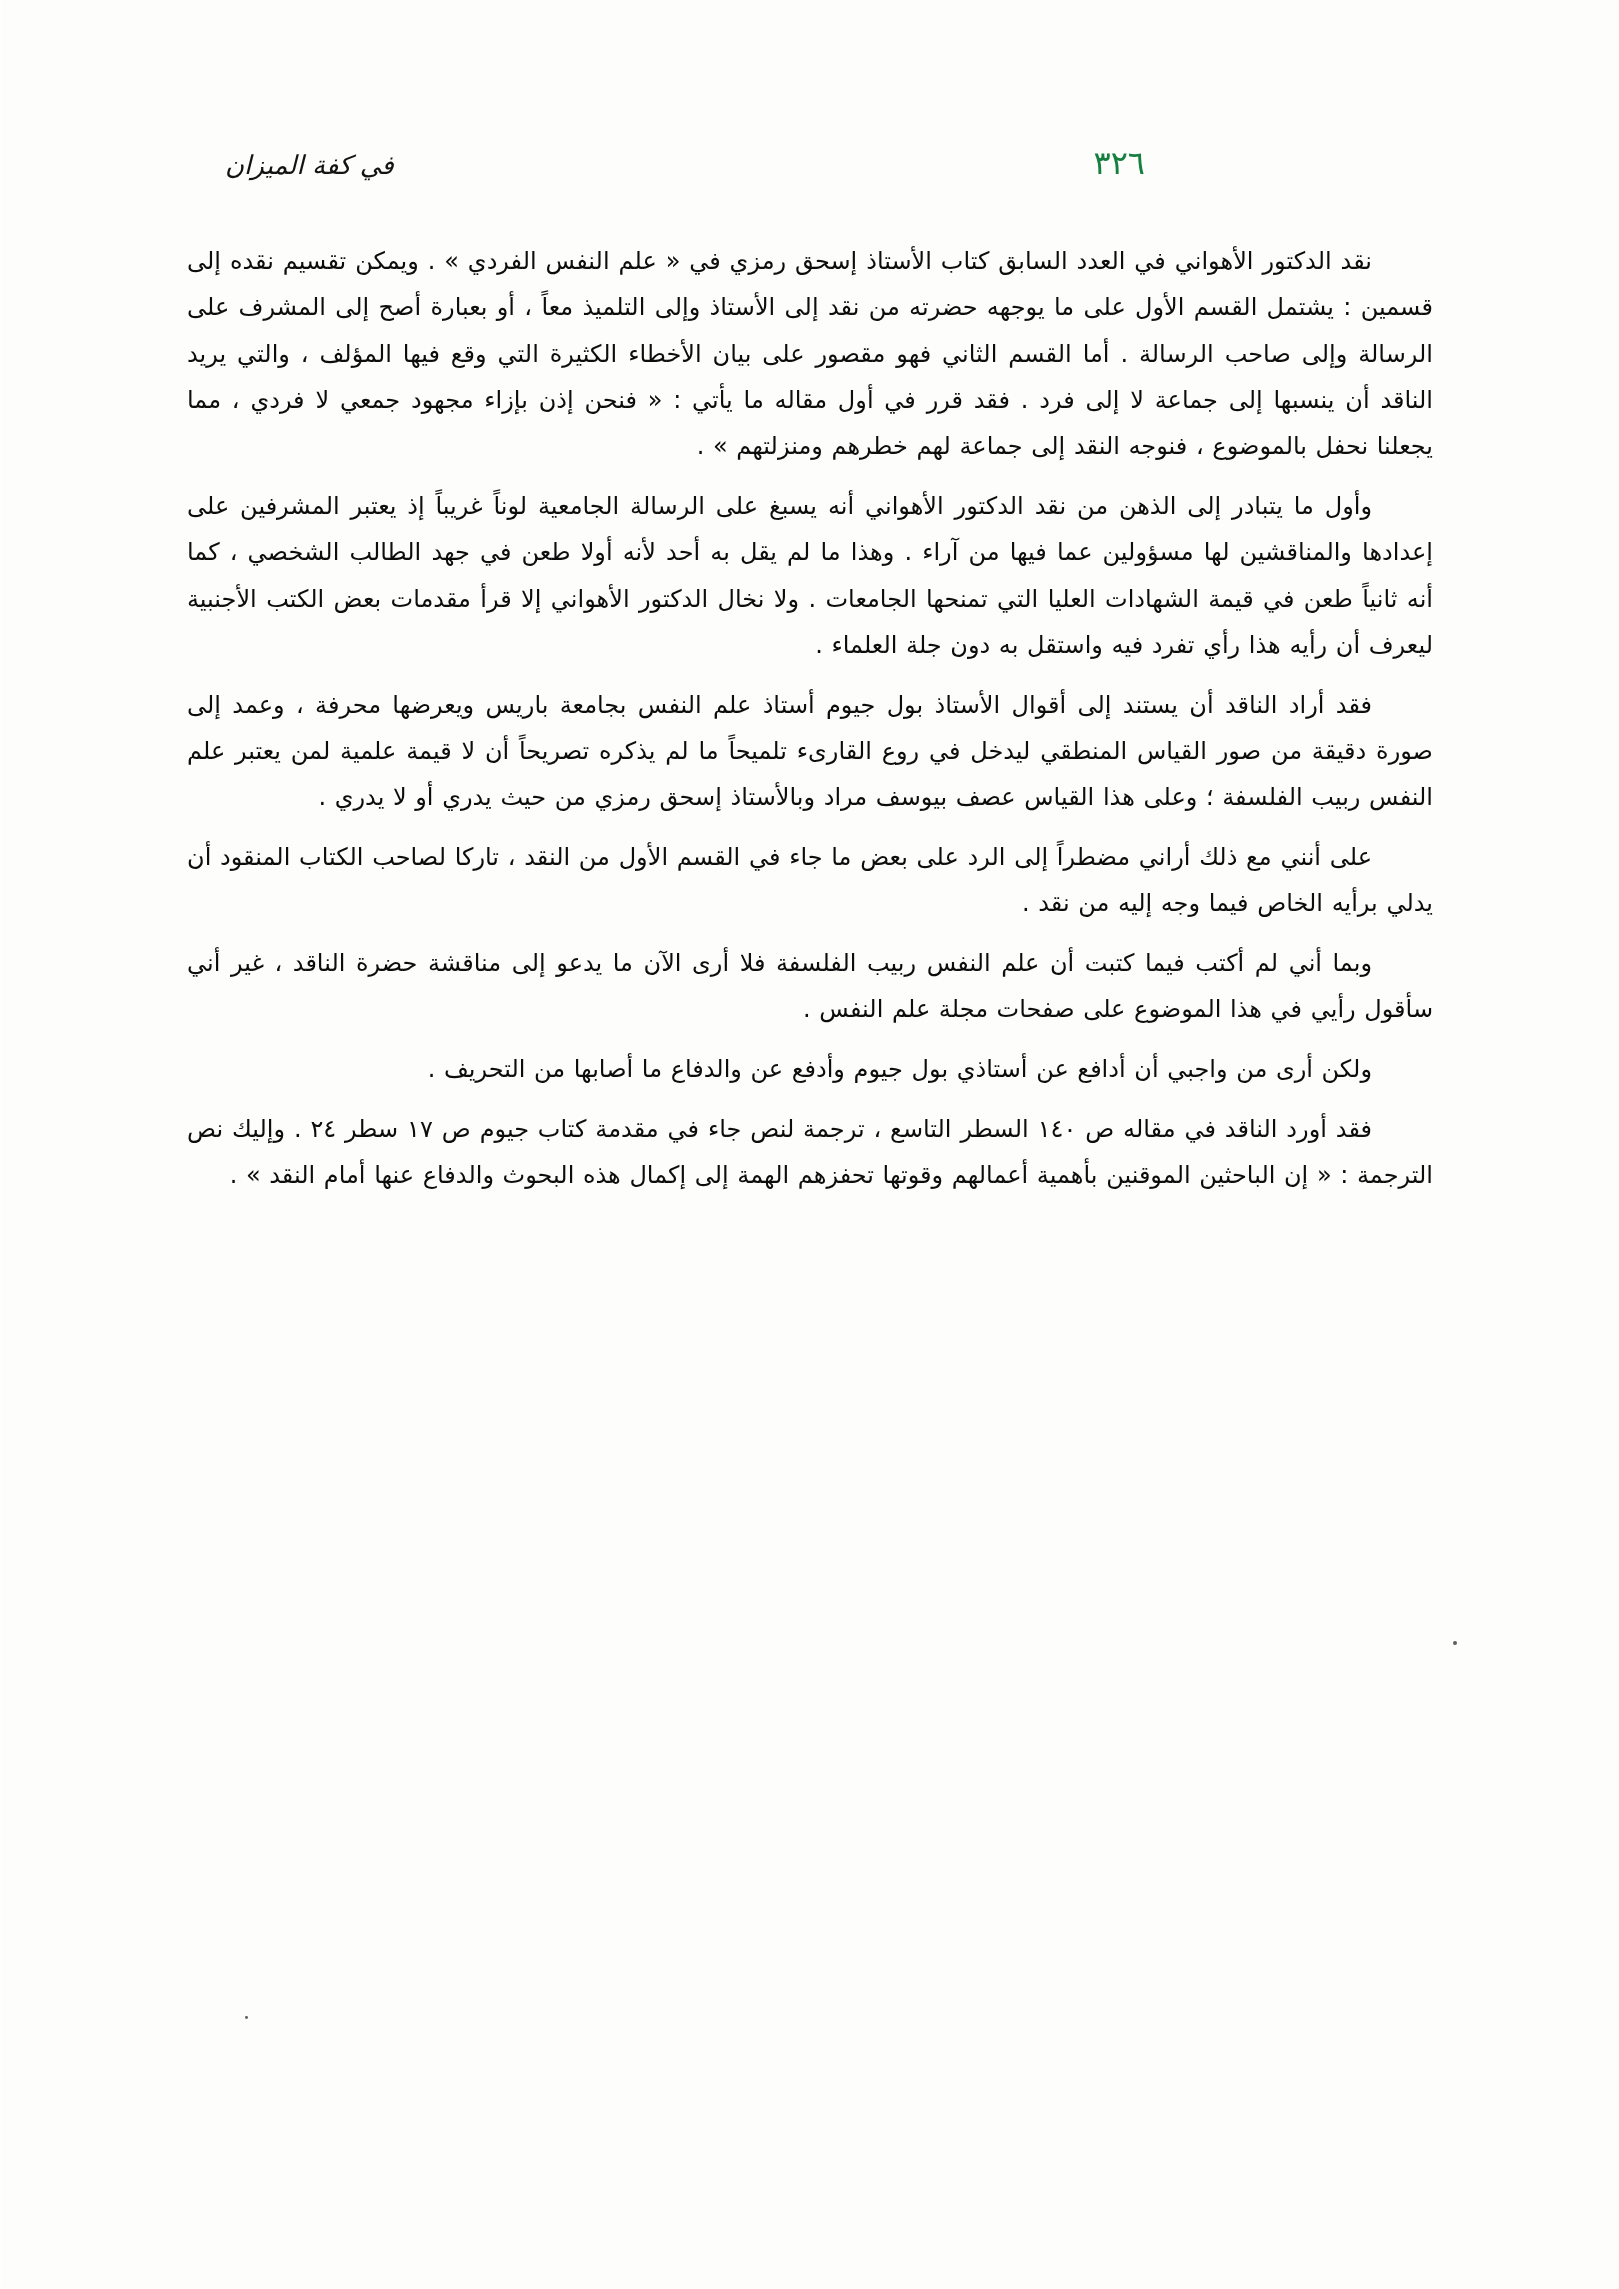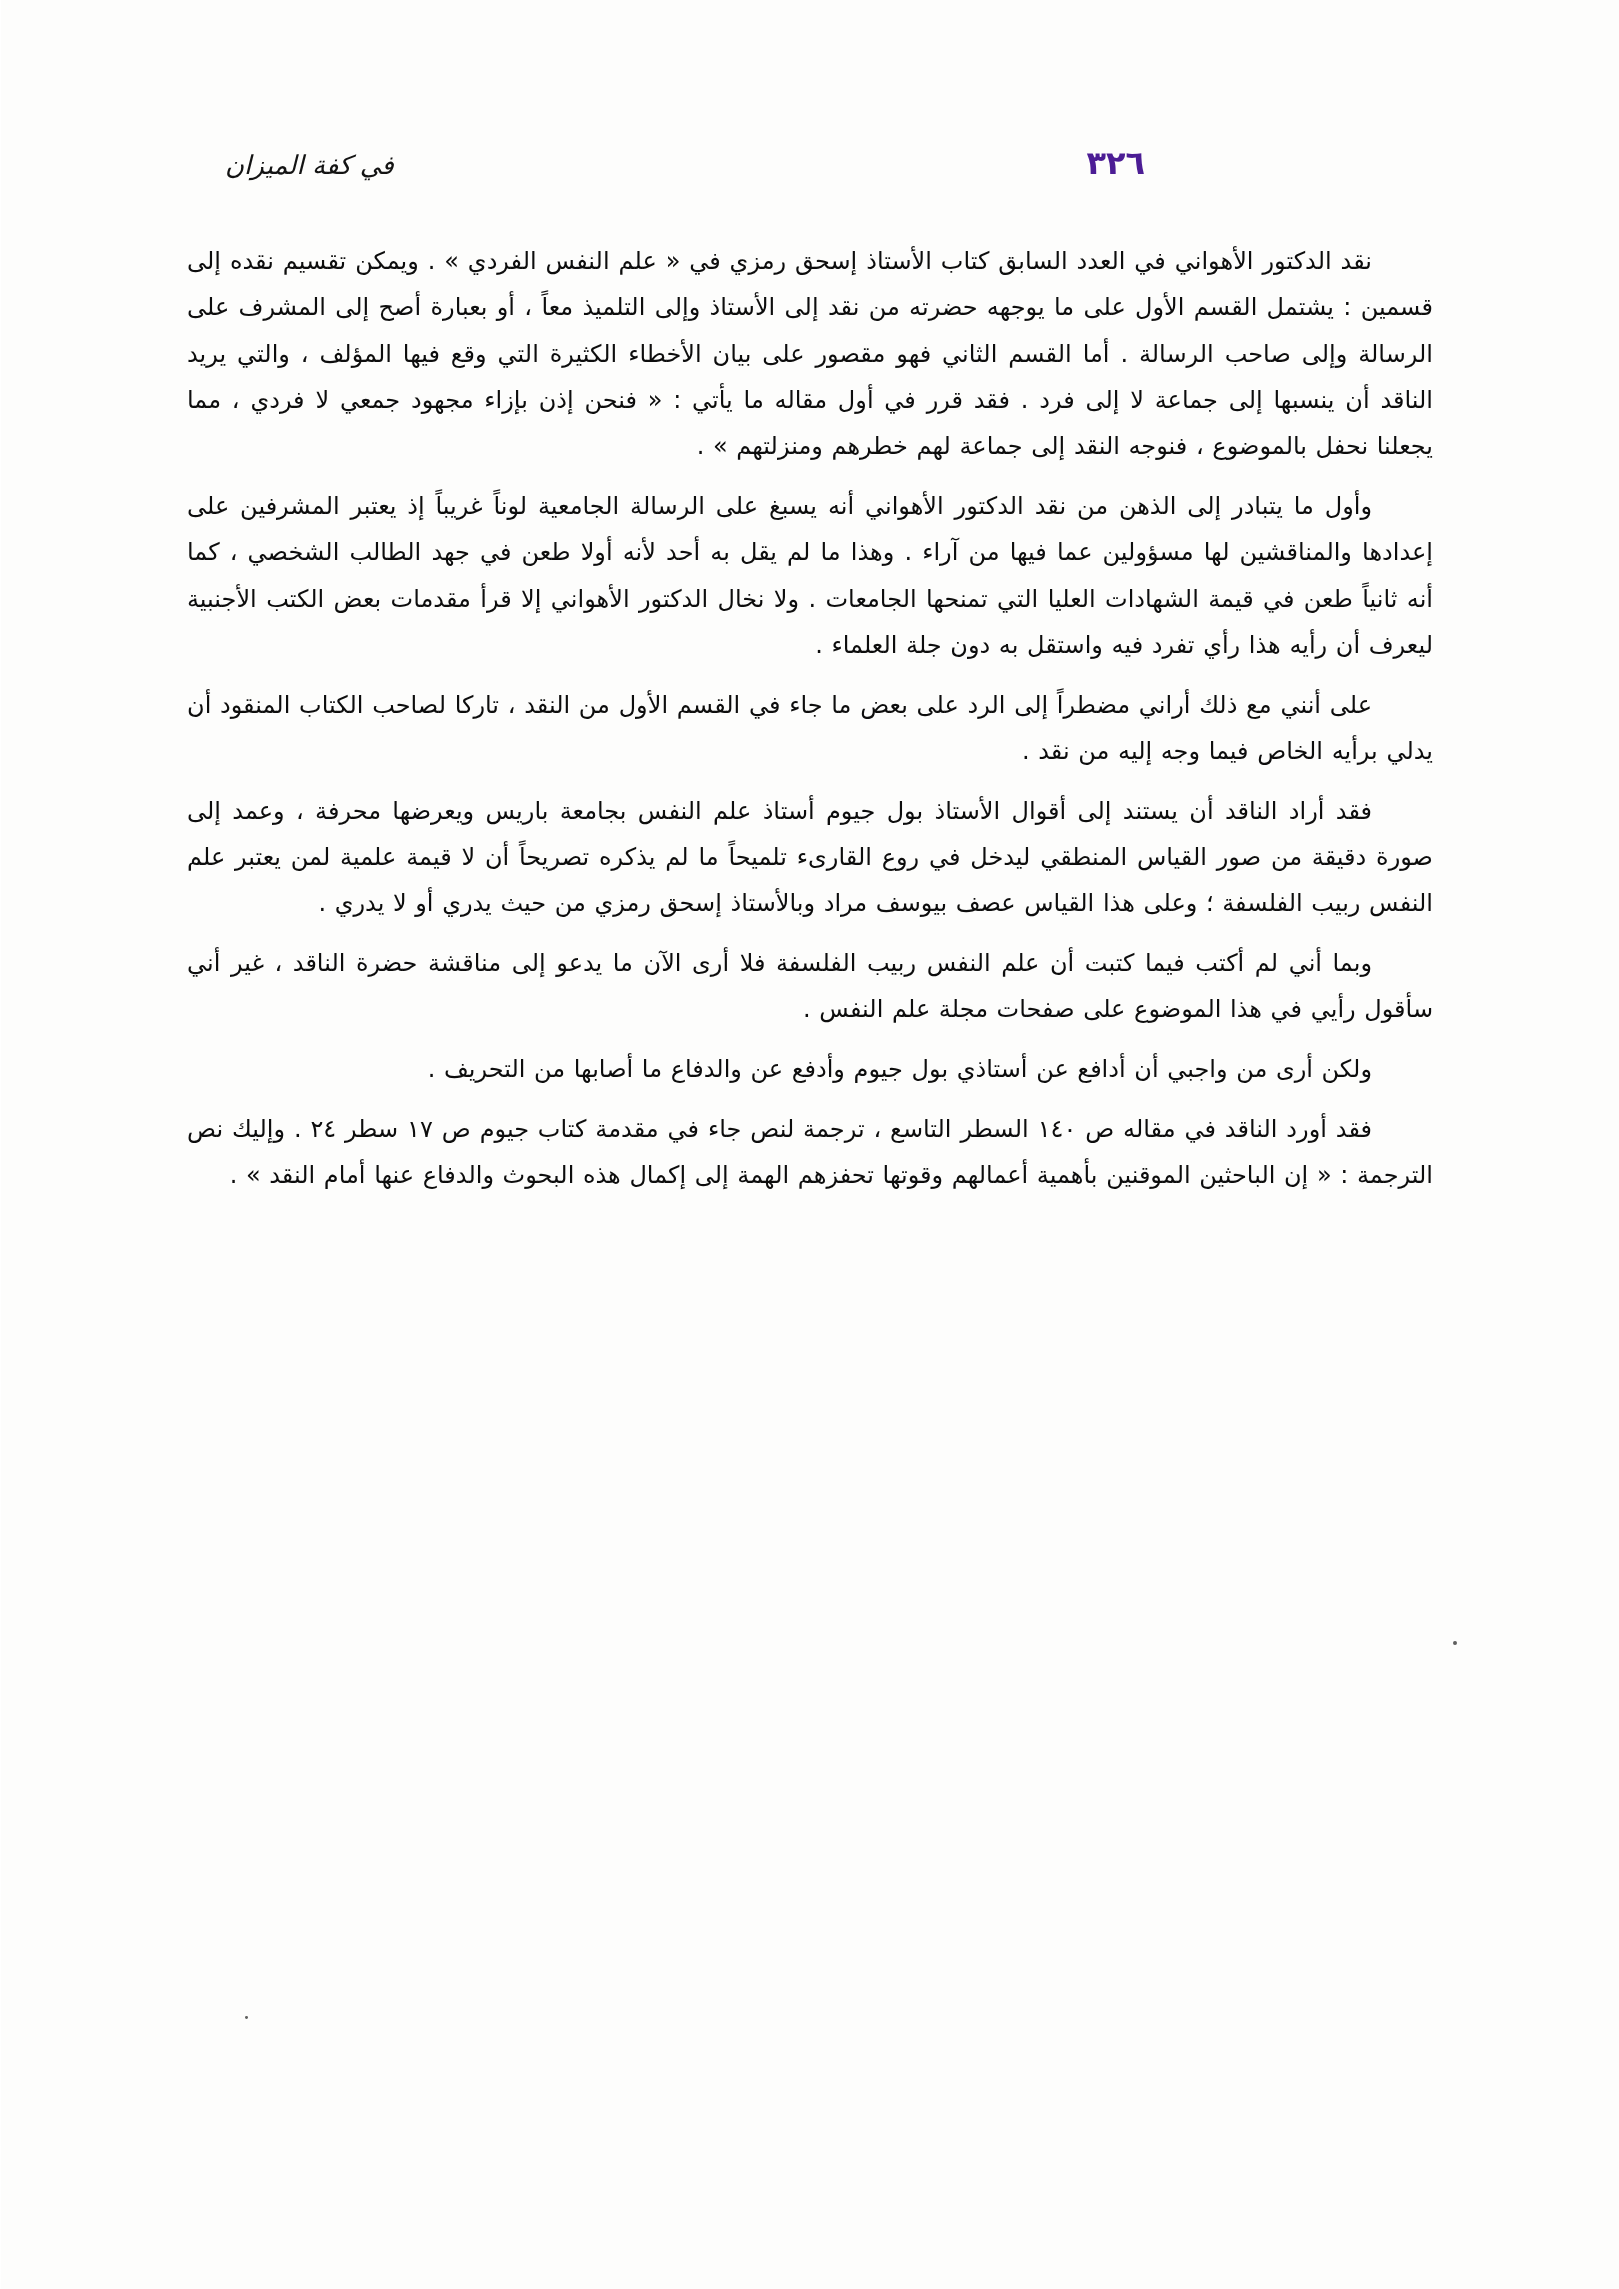--- a/index.html
+++ b/index.html
@@ -37,23 +37,23 @@
     padding-right: 288px;
   }
   .header .running-title {
     font-size: 26px;
     letter-spacing: 0.5px;
     color: #131313;
     font-style: italic;
   }
   .header .folio {
     font-size: 32px;
-    font-weight: 700;
+    font-weight: 400;
     letter-spacing: 1.9px;
-    color: #4c1d95;
+    color: #15803d;
   }
   .body-text {
     font-size: 24px;
     line-height: 1.93;
     text-align: justify;
     text-align-last: right;
     color: #0d0d0d;
     word-spacing: 1px;
   }
   p.para {
@@ -76,22 +76,22 @@
   <div class="page-inner">
 
     <div class="header">
       <div class="folio">٣٢٦</div>
       <div class="running-title">في كفة الميزان</div>
     </div>
 
     <div class="body-text">
       <p class="para">نقد الدكتور الأهواني في العدد السابق كتاب الأستاذ إسحق رمزي في « علم النفس الفردي » . ويمكن تقسيم نقده إلى قسمين : يشتمل القسم الأول على ما يوجهه حضرته من نقد إلى الأستاذ وإلى التلميذ معاً ، أو بعبارة أصح إلى المشرف على الرسالة وإلى صاحب الرسالة . أما القسم الثاني فهو مقصور على بيان الأخطاء الكثيرة التي وقع فيها المؤلف ، والتي يريد الناقد أن ينسبها إلى جماعة لا إلى فرد . فقد قرر في أول مقاله ما يأتي : « فنحن إذن بإزاء مجهود جمعي لا فردي ، مما يجعلنا نحفل بالموضوع ، فنوجه النقد إلى جماعة لهم خطرهم ومنزلتهم » .</p>
       <p class="para">وأول ما يتبادر إلى الذهن من نقد الدكتور الأهواني أنه يسبغ على الرسالة الجامعية لوناً غريباً إذ يعتبر المشرفين على إعدادها والمناقشين لها مسؤولين عما فيها من آراء . وهذا ما لم يقل به أحد لأنه أولا طعن في جهد الطالب الشخصي ، كما أنه ثانياً طعن في قيمة الشهادات العليا التي تمنحها الجامعات . ولا نخال الدكتور الأهواني إلا قرأ مقدمات بعض الكتب الأجنبية ليعرف أن رأيه هذا رأي تفرد فيه واستقل به دون جلة العلماء .</p>
+      <p class="para">فقد أراد الناقد أن يستند إلى أقوال الأستاذ بول جيوم أستاذ علم النفس بجامعة باريس ويعرضها محرفة ، وعمد إلى صورة دقيقة من صور القياس المنطقي ليدخل في روع القارىء تلميحاً ما لم يذكره تصريحاً أن لا قيمة علمية لمن يعتبر علم النفس ربيب الفلسفة ؛ وعلى هذا القياس عصف بيوسف مراد وبالأستاذ إسحق رمزي من حيث يدري أو لا يدري .</p>
       <p class="para">على أنني مع ذلك أراني مضطراً إلى الرد على بعض ما جاء في القسم الأول من النقد ، تاركا لصاحب الكتاب المنقود أن يدلي برأيه الخاص فيما وجه إليه من نقد .</p>
-      <p class="para">فقد أراد الناقد أن يستند إلى أقوال الأستاذ بول جيوم أستاذ علم النفس بجامعة باريس ويعرضها محرفة ، وعمد إلى صورة دقيقة من صور القياس المنطقي ليدخل في روع القارىء تلميحاً ما لم يذكره تصريحاً أن لا قيمة علمية لمن يعتبر علم النفس ربيب الفلسفة ؛ وعلى هذا القياس عصف بيوسف مراد وبالأستاذ إسحق رمزي من حيث يدري أو لا يدري .</p>
       <p class="para">وبما أني لم أكتب فيما كتبت أن علم النفس ربيب الفلسفة فلا أرى الآن ما يدعو إلى مناقشة حضرة الناقد ، غير أني سأقول رأيي في هذا الموضوع على صفحات مجلة علم النفس .</p>
       <p class="para">ولكن أرى من واجبي أن أدافع عن أستاذي بول جيوم وأدفع عن والدفاع ما أصابها من التحريف .</p>
       <p class="para">فقد أورد الناقد في مقاله ص ١٤٠ السطر التاسع ، ترجمة لنص جاء في مقدمة كتاب جيوم ص ١٧ سطر ٢٤ . وإليك نص الترجمة : « إن الباحثين الموقنين بأهمية أعمالهم وقوتها تحفزهم الهمة إلى إكمال هذه البحوث والدفاع عنها أمام النقد » .</p>
     </div>
 
   </div>
 
   <div class="ink-speck" style="left:1453px; top:1641px;"></div>
   <div class="ink-speck" style="left:245px; top:2016px; width:2.9px; height:2.9px;"></div>
 </div>

